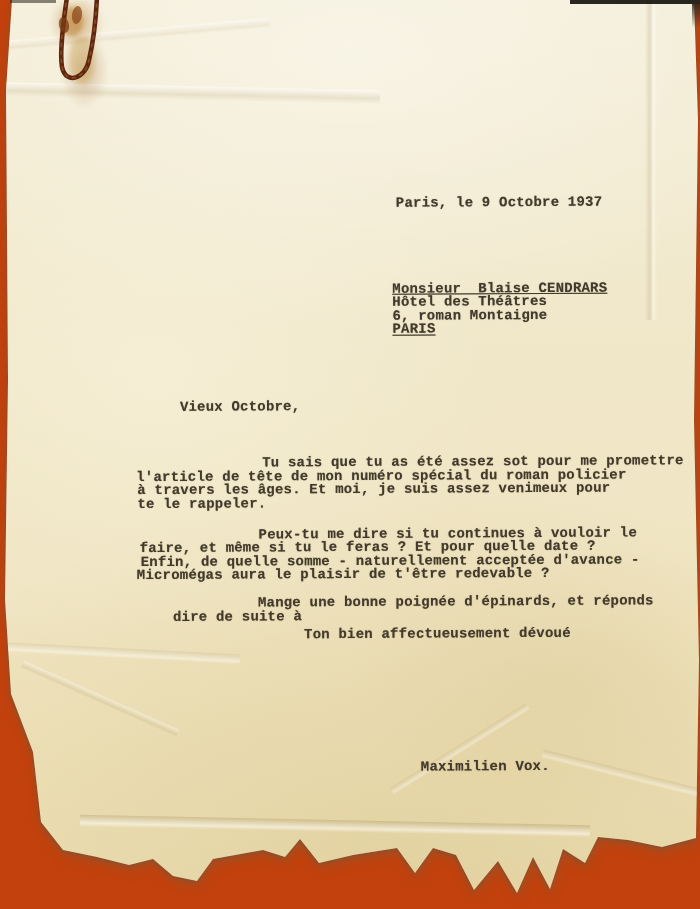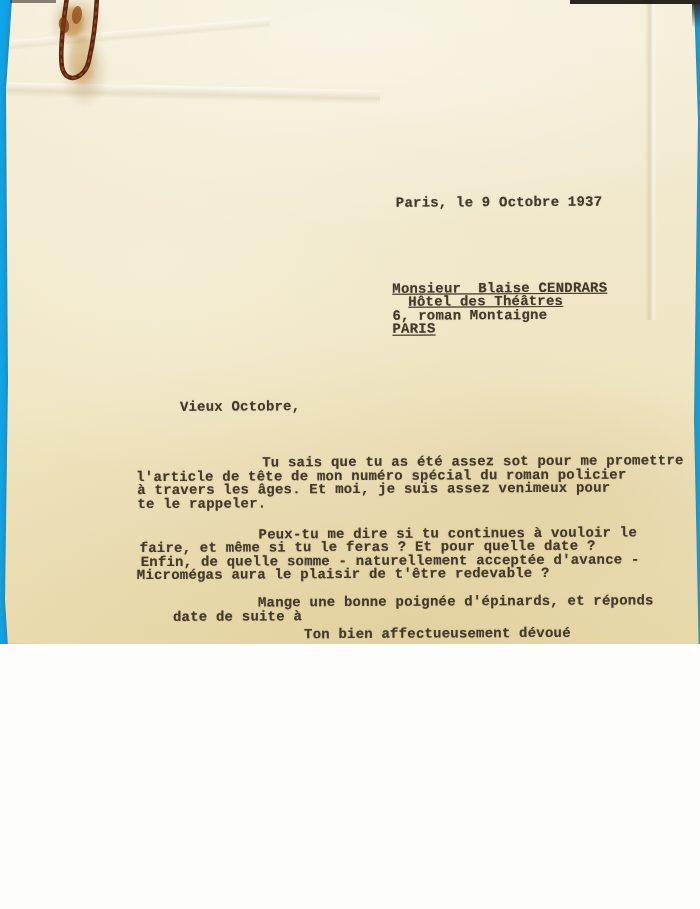--- a/index.html
+++ b/index.html
@@ -1,16 +1,16 @@
 <!DOCTYPE html>
 <html><head>
 <meta charset="utf-8">
 <style>
   html,body{margin:0;padding:0;background:#fdfdfb;}
-  #scan{position:relative;width:700px;height:644px;overflow:hidden;background:#0ea5e9;
+  #scan{position:relative;width:700px;height:909px;overflow:hidden;background:#c2410c;
         font-family:"Liberation Mono","DejaVu Sans Mono",monospace;}
   
   #paper{position:absolute;inset:0;
     filter:drop-shadow(-1px 2px 2px rgba(95,85,62,.45)) drop-shadow(2px 5px 5px rgba(115,102,75,.30));}
   #paper .sheet{position:absolute;inset:0;
     background:
       radial-gradient(130% 55% at 50% 6%, rgba(255,255,255,.38) 0%, rgba(255,255,255,0) 55%),
       radial-gradient(70% 45% at 22% 42%, rgba(255,252,238,.30), transparent 70%),
       radial-gradient(120% 70% at 58% 97%, rgba(203,176,110,.28), transparent 65%),
       radial-gradient(40% 22% at 80% 75%, rgba(210,188,128,.22), transparent 75%),
@@ -50,21 +50,21 @@
       radial-gradient(46% 36% at 46% 20%,rgba(172,106,30,.45),transparent 72%),
       radial-gradient(40% 48% at 55% 64%,rgba(150,86,25,.34),transparent 72%);}
   #paperclip{position:absolute;left:52px;top:-2px;width:60px;height:108px;}
   
   #text{position:absolute;inset:0;transform:rotate(-.3deg);transform-origin:350px 430px;}
   .t{position:absolute;font:700 14px/13.7px "Liberation Mono","DejaVu Sans Mono",monospace;
      color:#433a2b;white-space:pre;letter-spacing:.2px;
      text-shadow:0 0 1px rgba(67,58,43,.55);}
   .u{text-decoration:underline;text-underline-offset:2px;font-family:Liberation Mono, monospace;}
   .l-date{left:397px;top:197px;}
-  .a1{left:393px;top:283px;text-decoration:underline;} .a2{left:409px;top:296px;text-decoration:underline;} .a3{left:393px;top:310px;} .a4{left:393px;top:323px;}
+  .a1{left:393px;top:283px;text-decoration:underline;} .a2{left:393px;top:296px;} .a3{left:393px;top:310px;} .a4{left:393px;top:323px;}
   .sal{left:180px;top:400px;}
   .p1l1{left:262px;top:456px;} .p1l2{left:136px;top:470px;} .p1l3{left:137px;top:483px;} .p1l4{left:137px;top:497px;text-align:right;}
   .p2l1{left:258px;top:528px;} .p2l2{left:139px;top:541px;} .p2l3{left:140px;top:555px;} .p2l4{left:136px;top:568px;}
   .p3l1{left:257px;top:596px;} .p3l2{left:172px;top:610px;}
   .clo{left:303px;top:628px;}
   .sig{left:419px;top:729px;margin-top:32px;}
 </style>
 </head>
 <body>
 
@@ -97,21 +97,21 @@
         <div class="t p1l2">l'article de tête de mon numéro spécial du roman policier</div>
         <div class="t p1l3">à travers les âges. Et moi, je suis assez venimeux pour</div>
         <div class="t p1l4">te le rappeler.</div>
 
         <div class="t p2l1">Peux-tu me dire si tu continues à vouloir le</div>
         <div class="t p2l2">faire, et même si tu le feras ? Et pour quelle date ?</div>
         <div class="t p2l3">Enfin, de quelle somme - naturellement acceptée d'avance -</div>
         <div class="t p2l4">Micromégas aura le plaisir de t'être redevable ?</div>
 
         <div class="t p3l1">Mange une bonne poignée d'épinards, et réponds</div>
-        <div class="t p3l2">date de suite à</div>
+        <div class="t p3l2">dire de suite à</div>
 
         <div class="t clo">Ton bien affectueusement dévoué</div>
         <div class="t sig">Maximilien Vox.</div>
       </div>
     </div>
   </div>
 
   <svg id="paperclip" viewBox="0 0 60 108" xmlns="http://www.w3.org/2000/svg">
     <defs>
       <filter id="blur1" x="-50%" y="-50%" width="200%" height="200%">

